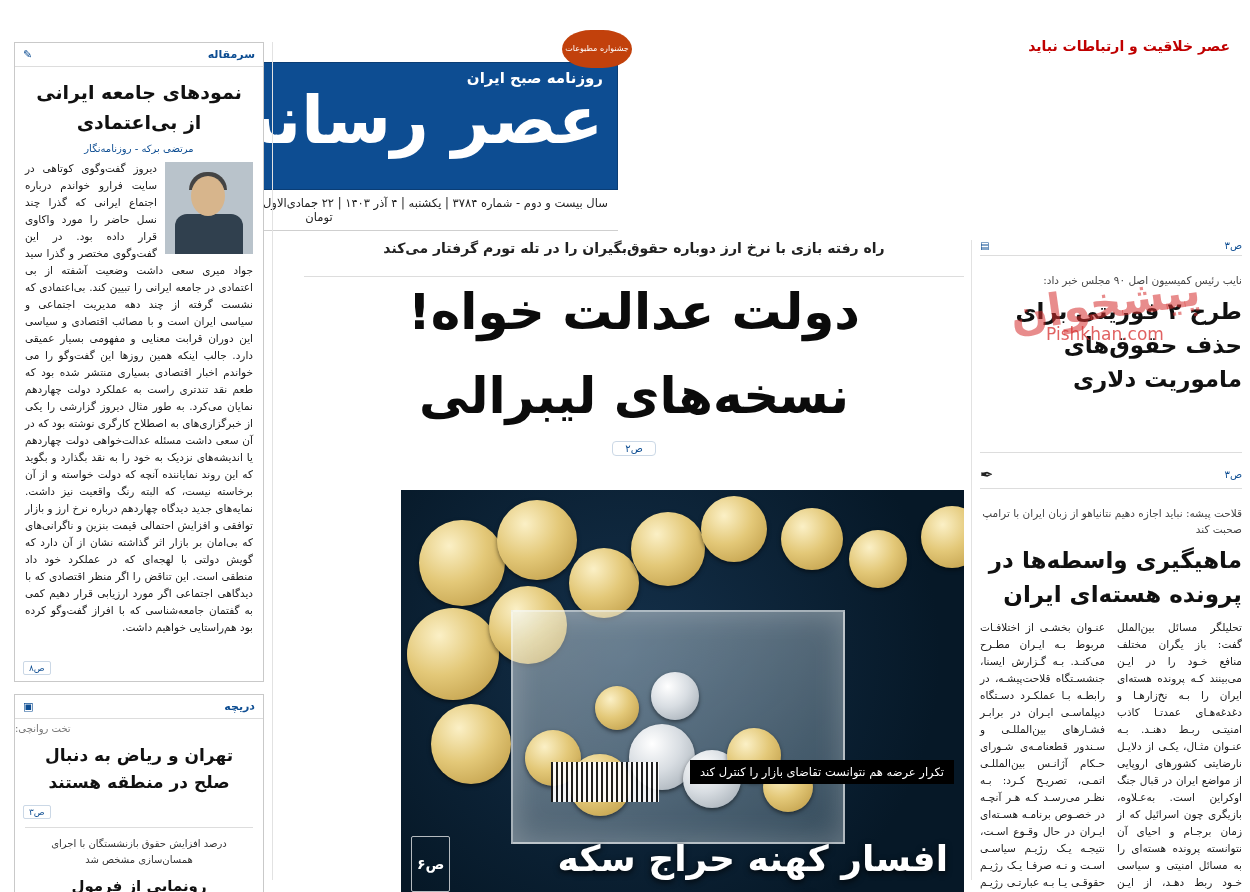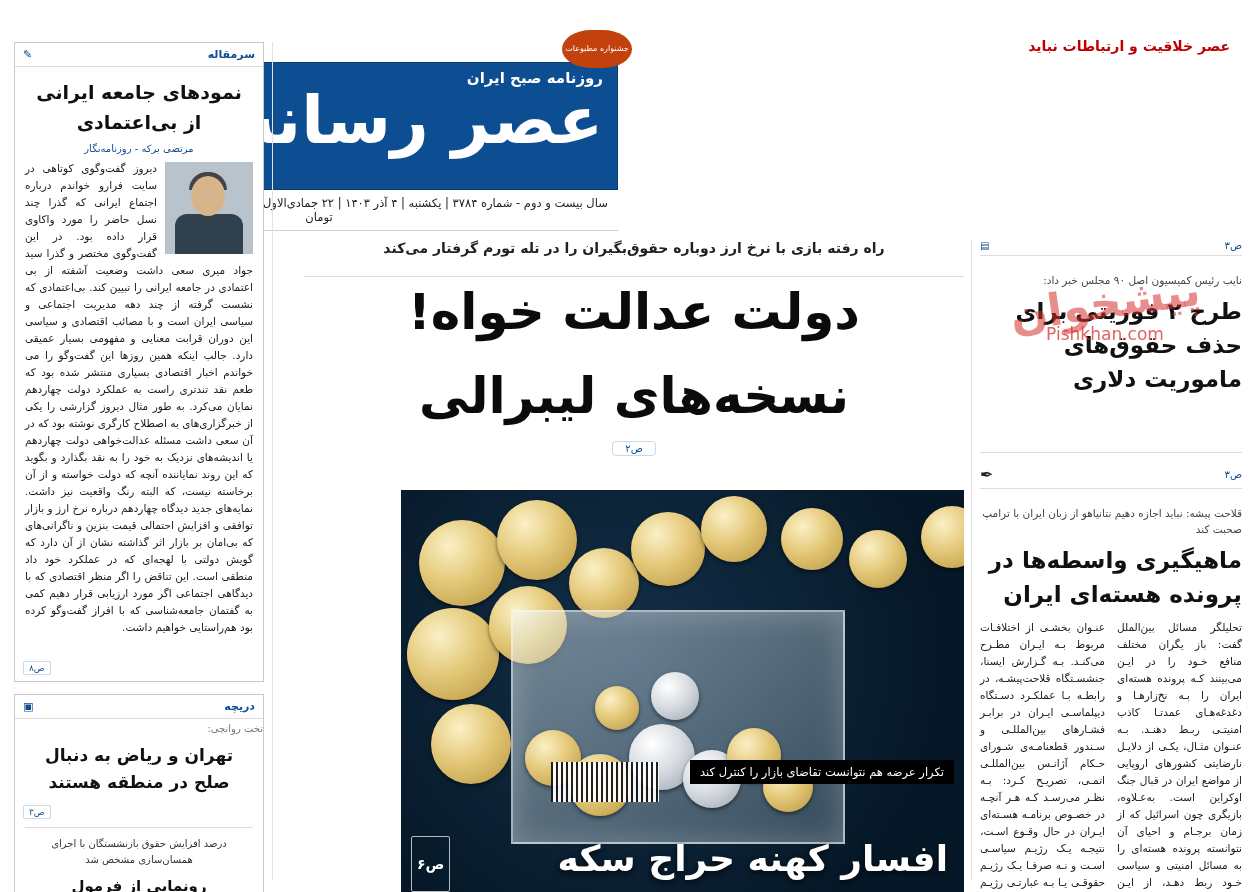--- a/index.html
+++ b/index.html
@@ -121,21 +121,21 @@
   }
   .pagetag{
     position:absolute;bottom:6px;left:8px;font-size:9px;color:#0d4d92;border:1px solid #cbd8e6;padding:1px 5px;border-radius:2px;
   }
   .darich{
     position:absolute;top:652px;left:0;width:250px;height:228px;
   }
   .darich h3{
     margin:8px 10px 4px 10px;font-size:17px;line-height:27px;text-align:center;font-weight:bold;color:#111;
   }
-  .darich .kick{font-size:10px;color:#777;text-align:right;margin-top:4px;}
+  .darich .kick{font-size:10px;color:#777;text-align:left;margin-top:4px;}
   .rule{border-top:1px solid #ddd;margin:8px 10px;}
   .darich h4{
     margin:6px 10px 2px 10px;font-size:15px;line-height:24px;text-align:center;font-weight:bold;color:#111;
   }
   .darich .small{font-size:10px;color:#333;text-align:center;margin:2px 10px;line-height:16px;}
   
   .centre{
     position:absolute;top:240px;right:286px;width:660px;
   }
   .lead-kicker{

